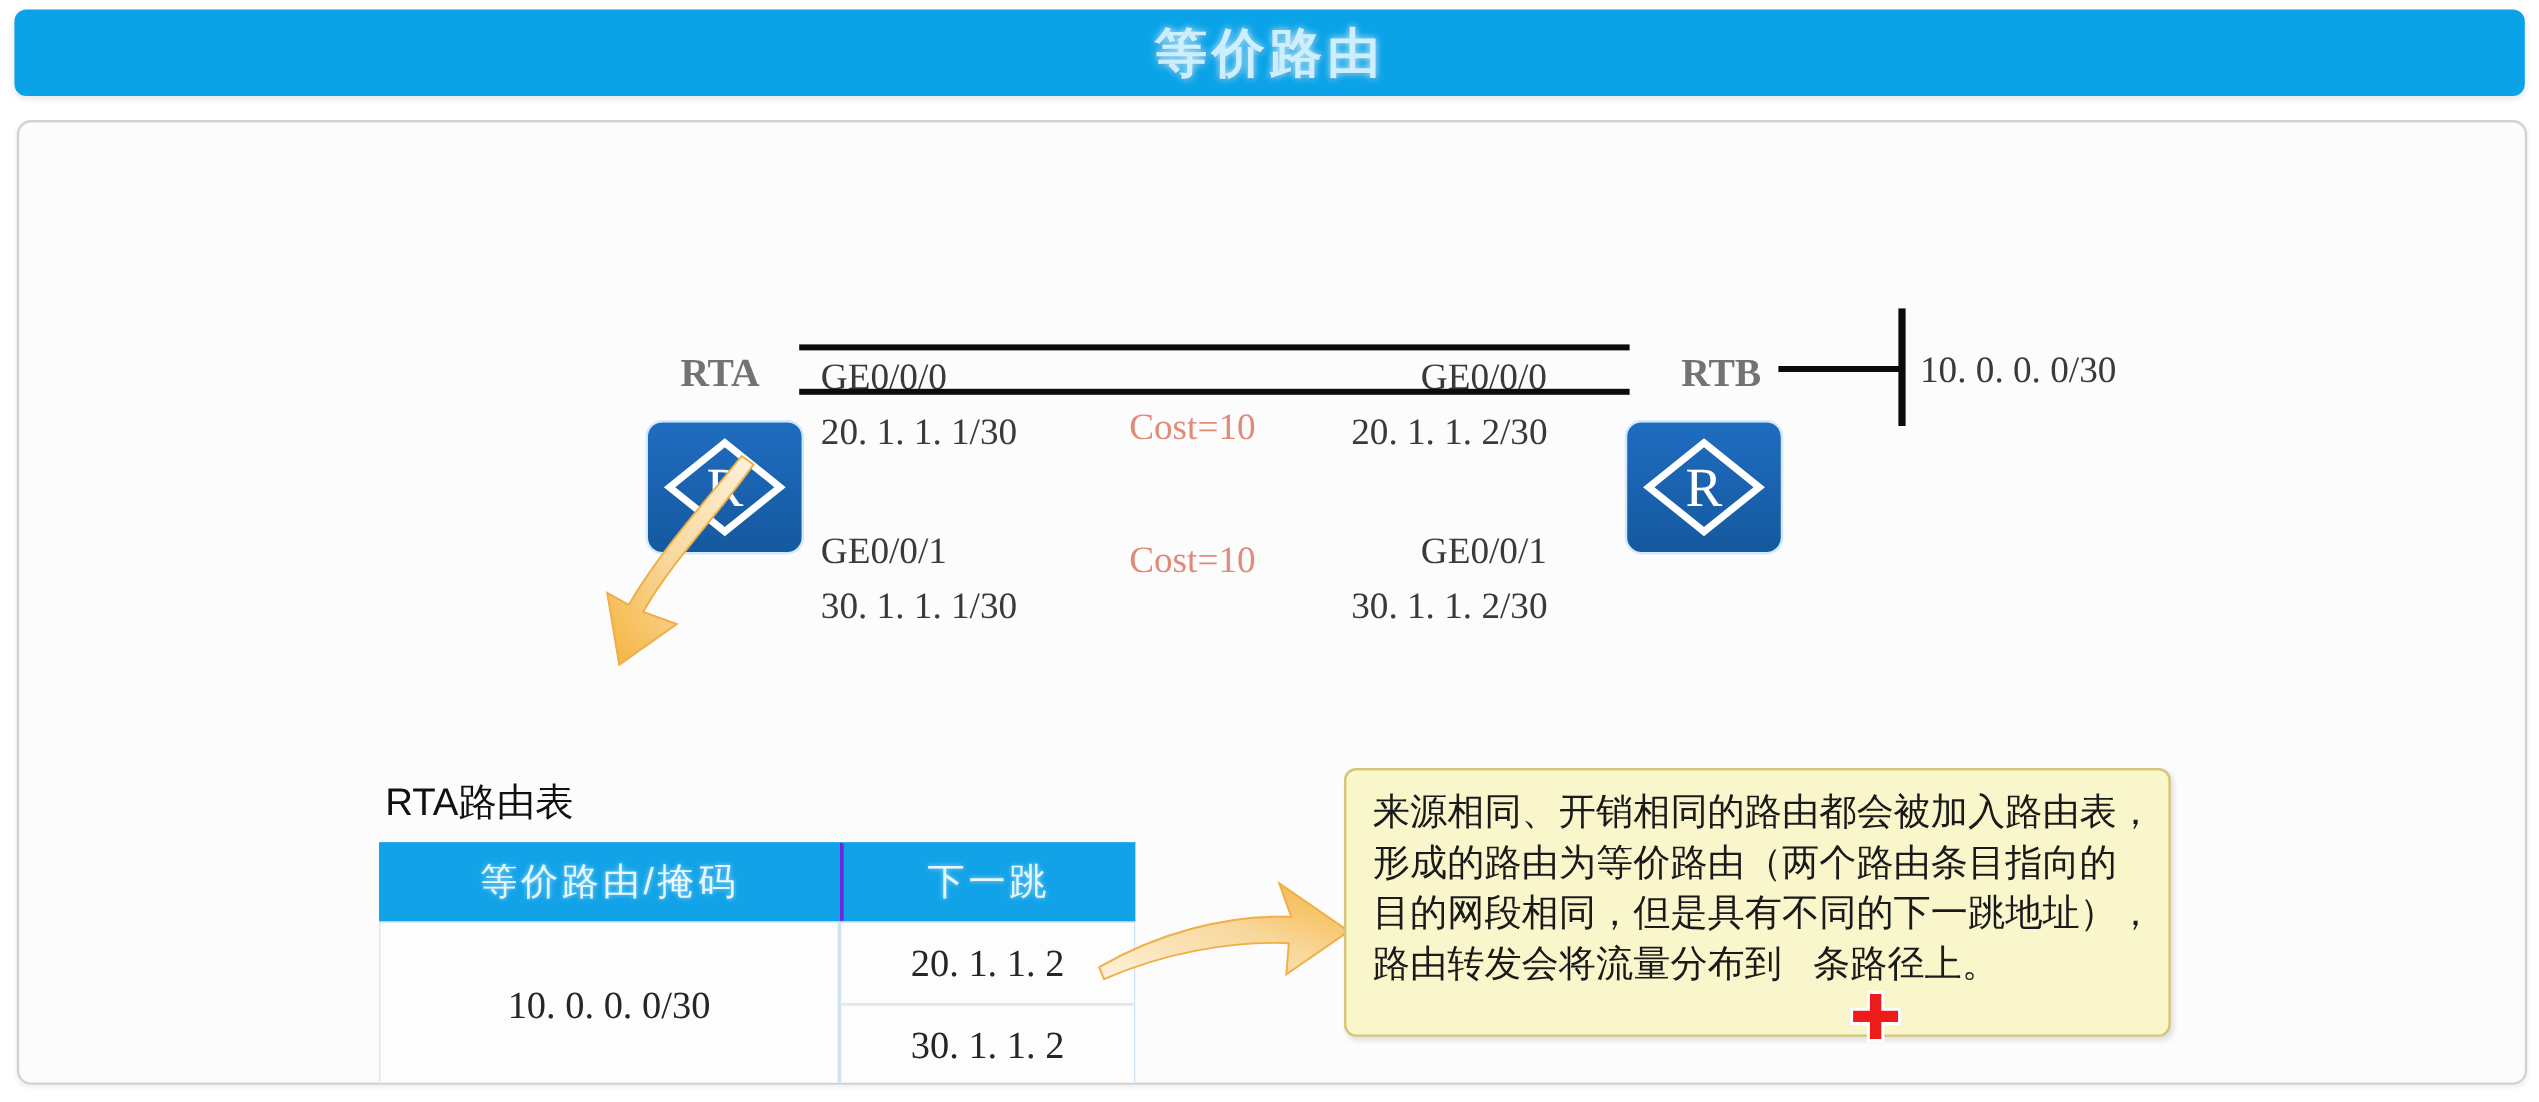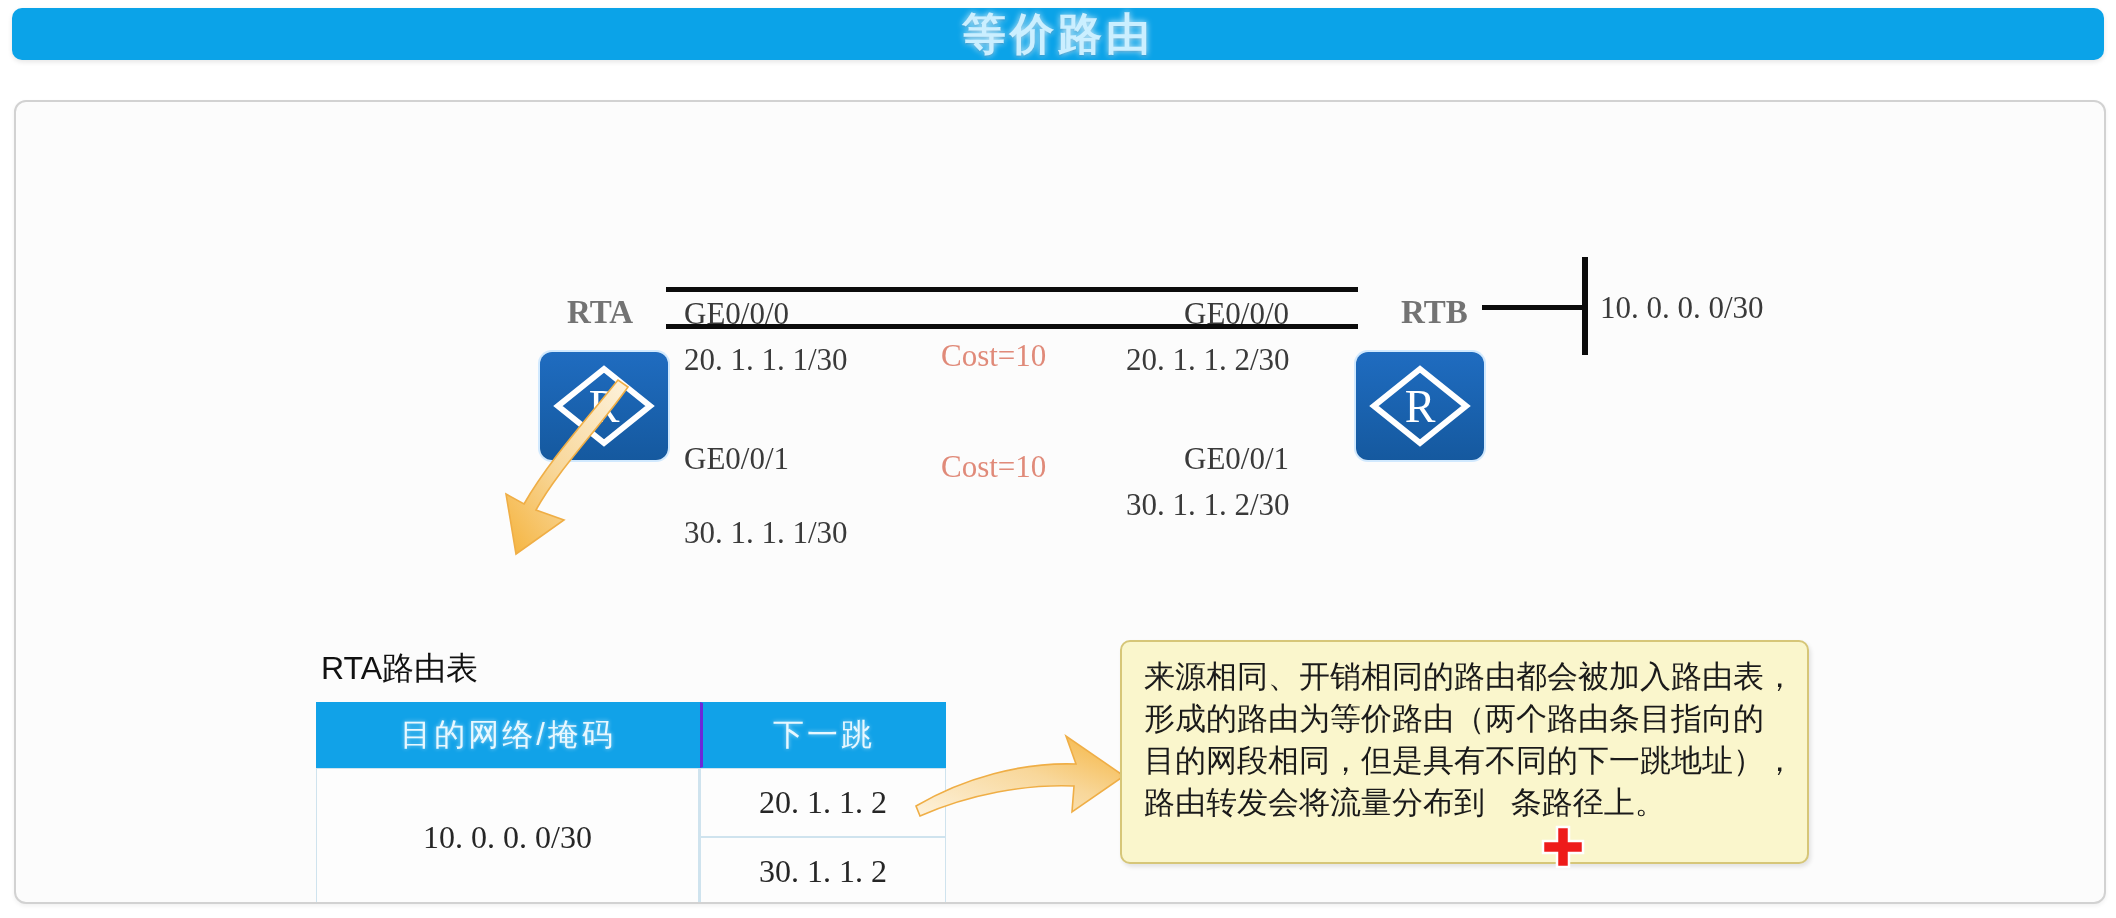--- a/index.html
+++ b/index.html
@@ -14,21 +14,21 @@
     overflow: hidden;
     position: relative;
   }
 
   
   .title-bar {
     position: absolute;
     left: 12px;
     top: 8px;
     width: 2092px;
-    height: 52px;
+    height: 72px;
     background: #0BA3E8;
     border-radius: 10px;
     box-shadow: 0 2px 5px rgba(0,0,0,0.10);
     display: flex;
     align-items: center;
     justify-content: center;
   }
   .title-text {
     font-family: "Liberation Sans", "DejaVu Sans", sans-serif;
     font-size: 44px;
@@ -184,21 +184,21 @@
       <svg viewBox="0 0 128 108">
         <polygon points="64,17 110,54 64,91 18,54" fill="none" stroke="#FFFFFF" stroke-width="6"></polygon>
         <text x="64" y="70" font-family="Liberation Serif, DejaVu Serif, serif" font-size="46" fill="#FFFFFF" text-anchor="middle">R</text>
       </svg>
     </div>
 
     <div class="abs lbl-iface" style="left:668px; top:192px;">GE0/0/0</div>
     <div class="abs lbl-iface" style="left:668px; top:238px;text-align:center;">20. 1. 1. 1/30</div>
 
     <div class="abs lbl-iface" style="left:668px; top:337px;">GE0/0/1</div>
-    <div class="abs lbl-iface" style="left:668px; top:383px;margin-top:28px;">30. 1. 1. 1/30</div>
+    <div class="abs lbl-iface" style="left:668px; top:383px;">30. 1. 1. 1/30</div>
 
     <div class="abs lbl-cost" style="left:925px; top:236px;">Cost=10</div>
     <div class="abs lbl-cost" style="left:925px; top:347px;">Cost=10</div>
 
     <div class="abs lbl-iface" style="left:1168px; top:192px;">GE0/0/0</div>
     <div class="abs lbl-iface" style="left:1110px; top:238px;">20. 1. 1. 2/30</div>
 
     <div class="abs lbl-iface" style="left:1168px; top:337px;">GE0/0/1</div>
     <div class="abs lbl-iface" style="left:1110px; top:383px;">30. 1. 1. 2/30</div>
 
@@ -230,21 +230,21 @@
     </svg>
 
   </div>
 
   <div>
     <div class="abs table-title" style="left:305px; top:545px;">RTA路由表</div>
 
     <table class="rt-table" style="left:300px; top:600px;">
       <thead>
         <tr>
-          <th class="col-a">目的网络/掩码</th>
+          <th class="col-a">等价路由/掩码</th>
           <th class="col-b">下一跳</th>
         </tr>
       </thead>
       <tbody>
         <tr>
           <td class="dest" rowspan="2">10. 0. 0. 0/30</td>
           <td>20. 1. 1. 2</td>
         </tr>
         <tr>
           <td>30. 1. 1. 2</td>

